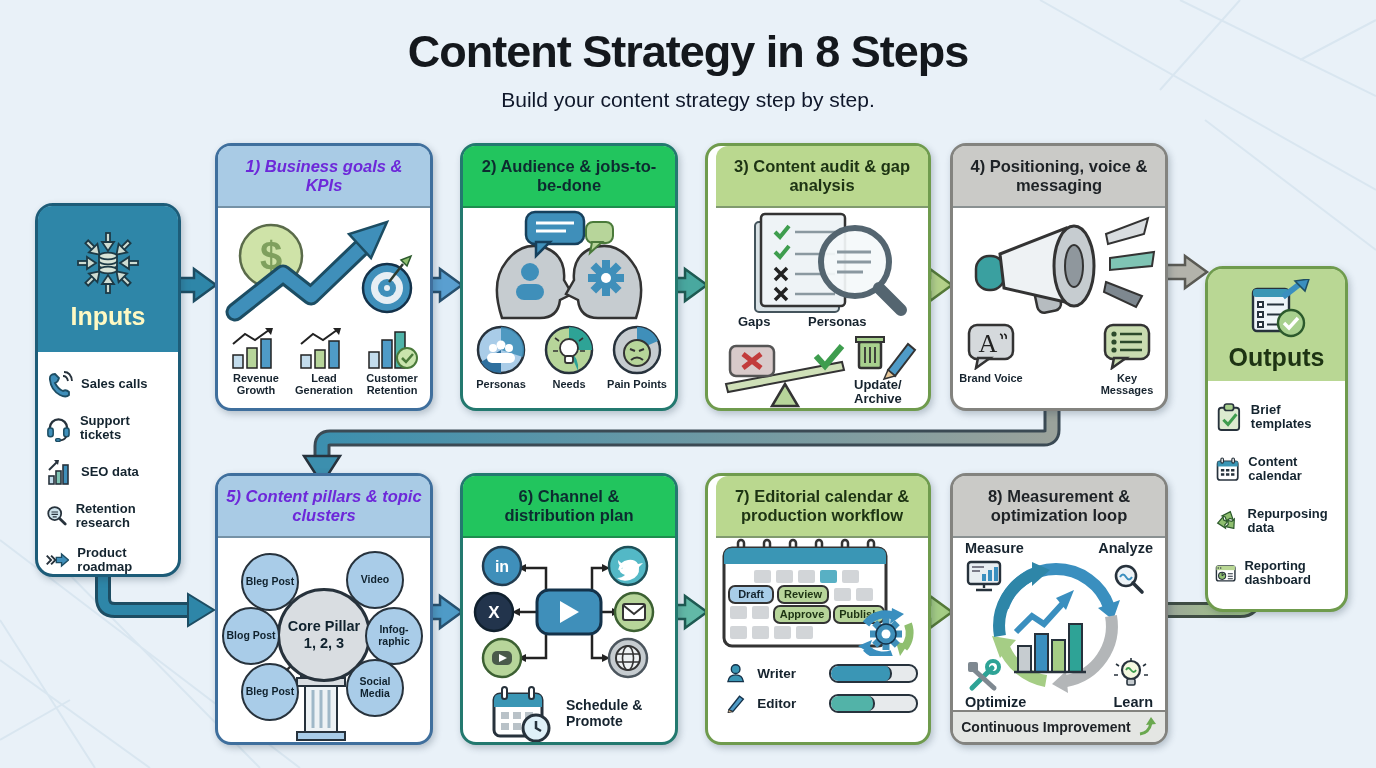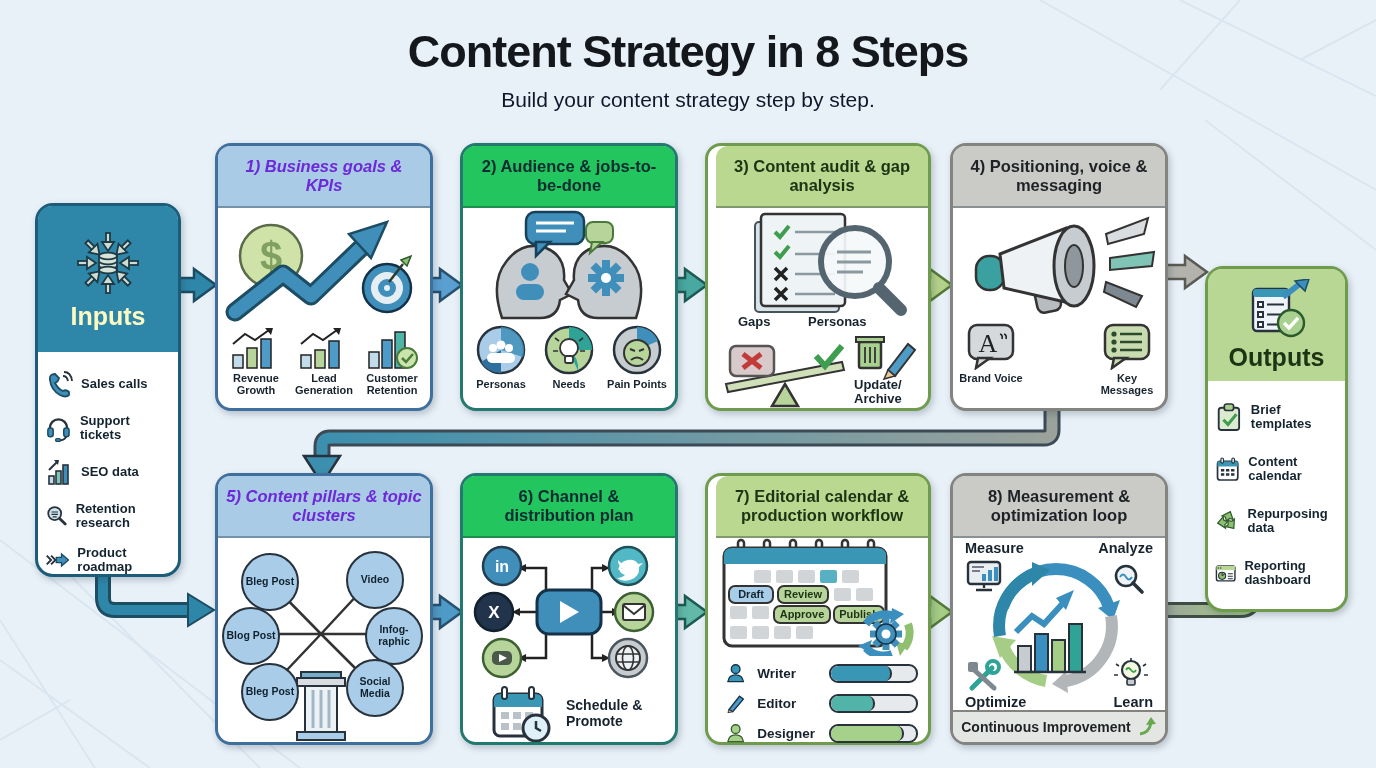--- a/index.html
+++ b/index.html
@@ -469,20 +469,21 @@
     <div class="card-hd hd-blue">5) Content pillars &amp; topic clusters</div>
     <div class="card-bd" style="height:204px;">
       <svg class="abs" style="left:0;top:0;" width="206" height="204" viewBox="0 0 206 204">
         <path d="M103,96 L50,42 M103,96 L155,40 M103,96 L31,96 M103,96 L174,96 M103,96 L50,152 M103,96 L155,148" stroke="#333" stroke-width="2.5"></path>
         <rect x="83" y="134" width="40" height="8" fill="#74aec9" stroke="#27323c" stroke-width="2"></rect>
         <rect x="79" y="140" width="48" height="8" fill="#d9dde1" stroke="#27323c" stroke-width="2"></rect>
         <rect x="87" y="148" width="32" height="46" fill="#edf2f5" stroke="#27323c" stroke-width="2"></rect>
         <path d="M95,152 v38 M103,152 v38 M111,152 v38" stroke="#9fb8c8" stroke-width="3"></path>
         <rect x="79" y="194" width="48" height="8" fill="#a9cce8" stroke="#27323c" stroke-width="2"></rect>
       </svg>
+      <div class="hub-center" style="top:50px;">Core Pillar 1, 2, 3</div>
       <div class="sat" style="left:23px;top:15px;">Bleg Post</div>
       <div class="sat" style="left:128px;top:13px;">Video</div>
       <div class="sat" style="left:4px;top:69px;">Blog Post</div>
       <div class="sat" style="left:147px;top:69px;">Infog-
 raphic</div>
       <div class="sat" style="left:23px;top:125px;">Bleg Post</div>
       <div class="sat" style="left:128px;top:121px;">Social Media</div>
     </div>
   </div>
 
@@ -614,30 +615,20 @@
         <div class="role-row">
           <svg width="20" height="20" viewBox="0 0 20 20">
             <polygon points="3,17 14,3 18,6 7,19" fill="#4f9bc7" stroke="#14324a" stroke-width="1.4"></polygon>
             <polygon points="3,17 7,19 2,20" fill="#e8c89a" stroke="#333" stroke-width="1"></polygon>
           </svg>
           <div class="role-name">Editor</div>
           <div class="bar">
             <div class="bar-fill" style="background: rgb(82, 179, 168); width: 52%;"></div>
           </div>
         </div>
-        <div class="role-row">
-          <svg width="20" height="20" viewBox="0 0 20 20">
-            <circle cx="10" cy="6" r="4.5" fill="#a5d18a" stroke="#3c6032" stroke-width="1.4"></circle>
-            <path d="M2,19 q1,-7 8,-7 q7,0 8,7 Z" fill="#a5d18a" stroke="#3c6032" stroke-width="1.4"></path>
-          </svg>
-          <div class="role-name">Designer</div>
-          <div class="bar">
-            <div class="bar-fill" style="background: rgb(165, 209, 138); width: 86%;"></div>
-          </div>
-        </div>
       </div>
     </div>
   </div>
 
   <div class="card b-gray" style="left:950px;top:473px;height:266px;">
     <div class="card-hd hd-gray">8) Measurement &amp; optimization loop</div>
     <div class="card-bd" style="height:176px;">
       <svg class="abs" style="left:3px;top:2px;" width="200" height="172" viewBox="0 0 200 172">
         <path d="M47,67 A56,56 0 0 1 153,67" stroke="#3a8fbf" stroke-width="12" fill="none"></path>
         <polygon points="157,80 164,60 142,68" fill="#3a8fbf"></polygon>

